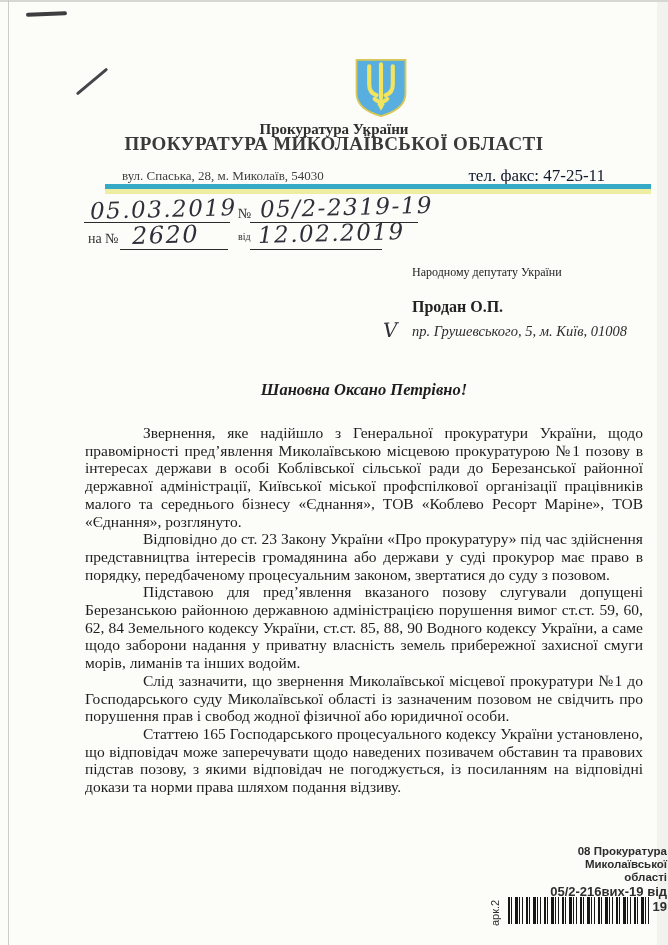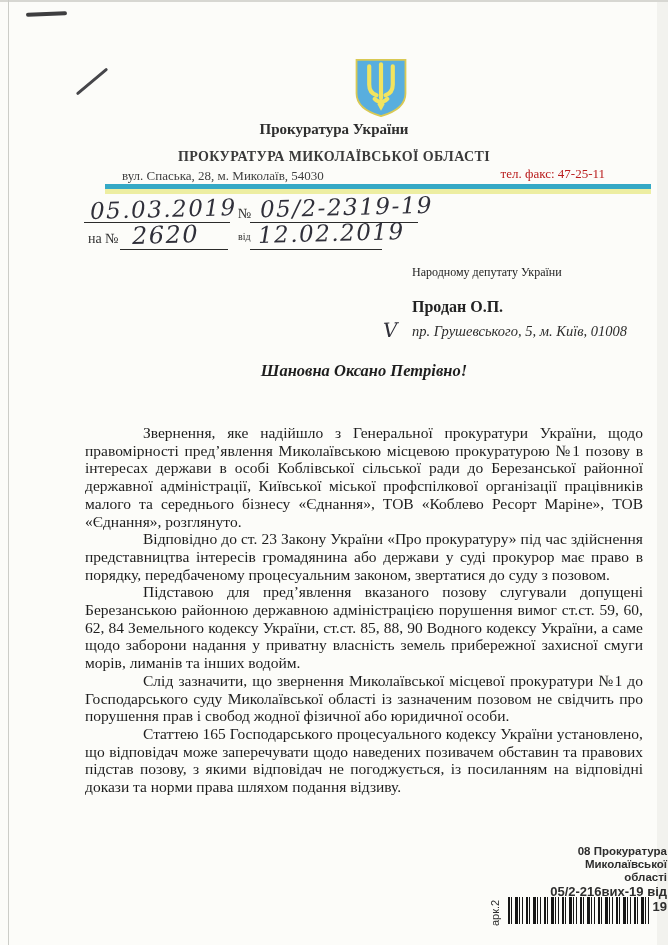--- a/index.html
+++ b/index.html
@@ -16,24 +16,24 @@
   
   .edge-top{position:absolute;left:0;top:0;width:668px;height:2px;background:#d7d7d2;}
   .edge-left{position:absolute;left:8px;top:0;width:1px;height:945px;background:#cccdc8;}
   .mark-bar{position:absolute;left:26px;top:12px;width:41px;height:4px;background:#3e3e40;transform:rotate(-2deg);border-radius:2px;}
   .mark-diag{position:absolute;left:72px;top:80px;width:40px;height:3px;background:#46464a;transform:rotate(-40deg);border-radius:2px;}
 
   
   .emblem{position:absolute;left:352px;top:57px;}
   .org-parent{position:absolute;left:0;top:121px;width:668px;text-align:center;
     font-size:15px;font-weight:bold;color:#2e2e2e;}
-  .org-title{position:absolute;left:0;top:149px;width:668px;text-align:center;
-    font-size:14px;font-weight:bold;letter-spacing:0.4px;color:#3a3a3a;}
+  .org-title{position:absolute;left:0;top:133px;width:668px;text-align:center;
+    font-size:19px;font-weight:bold;letter-spacing:0.4px;color:#3a3a3a;}
   .addr-left{position:absolute;left:122px;top:168px;font-size:13px;color:#3f3f3f;}
-  .addr-right{position:absolute;right:52px;top:166px;font-size:13px;color:#b91c1c;font-family:Liberation Serif, serif;}
+  .addr-right{position:absolute;right:52px;top:166px;font-size:17px;color:#0f172a;font-family:Liberation Serif, serif;}
   .divider{position:absolute;left:105px;right:6px;top:184px;height:10px;}
   .divider .d-top{height:5px;}
   .divider .d-bot{height:5px;}
 
   
   .hand{
     font-family:"DejaVu Serif", serif;font-style:italic;
     color:#30303a;letter-spacing:1.5px;transform:rotate(-1.5deg);
     white-space:nowrap;
   }
@@ -47,21 +47,21 @@
   .ref-from-label{position:absolute;left:238px;top:231px;font-size:10px;color:#333;}
   .ref-reply-date{position:absolute;left:258px;top:220px;font-size:23px;}
   .ref-line2a{position:absolute;left:120px;top:249px;width:108px;height:1px;background:#2b2b2b;}
   .ref-line2b{position:absolute;left:250px;top:249px;width:132px;height:1px;background:#2b2b2b;}
 
   
   .rcp-1{position:absolute;left:412px;top:265px;font-size:12px;font-weight:normal;color:#222;}
   .rcp-2{position:absolute;left:412px;top:298px;font-size:16px;font-weight:bold;color:#222;}
   .rcp-check{position:absolute;left:383px;top:318px;font-size:20px;}
   .rcp-addr{position:absolute;left:412px;top:323px;font-size:14.5px;font-style:italic;color:#2c2c2c;}
-  .salutation-wrap{position:absolute;left:85px;top:361px;width:558px;text-align:center;
+  .salutation-wrap{position:absolute;left:85px;top:380px;width:558px;text-align:center;
     font-size:16.5px;font-weight:bold;font-style:italic;color:#1e1e1e;}
 
   
   .body-text{
     position:absolute;left:85px;top:424px;width:558px;
     font-size:15.5px;line-height:17.7px;color:#1d1d1d;
     text-align:justify;
   }
   .body-text p{margin:0;text-indent:58px;}
 

